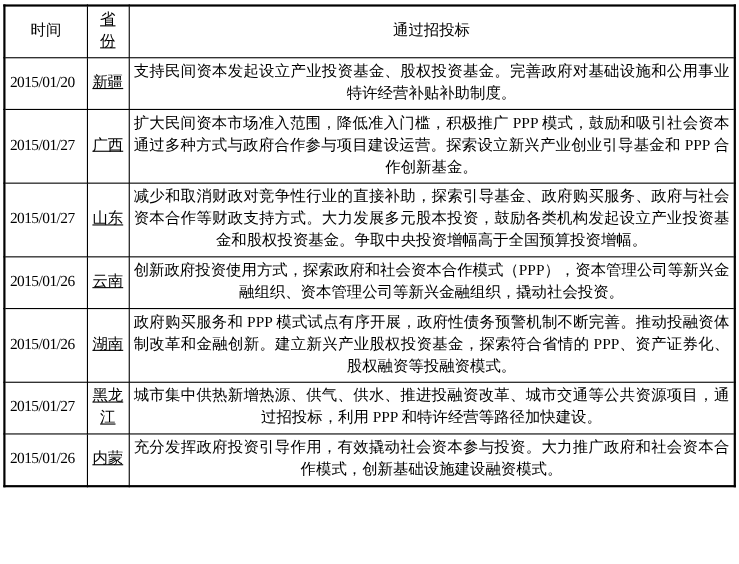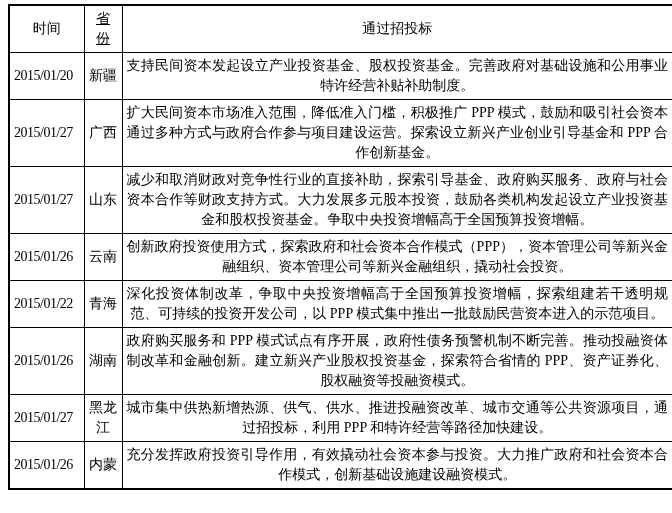--- a/index.html
+++ b/index.html
@@ -5,21 +5,21 @@
   html, body {
     margin: 0;
     padding: 0;
     background: #ffffff;
   }
   .screen {
     width: 672px;
     height: 513px;
     background: #ffffff;
     box-sizing: border-box;
-    padding: 4px 8px;
+    padding: 4px 3px;
     overflow: hidden;
     font-family: "Liberation Serif", "DejaVu Serif", serif;
     color: #000000;
   }
   table.report-table {
     width: 666px;
     border-collapse: collapse;
     table-layout: fixed;
     border: 2px solid #000000;
   }
@@ -41,20 +41,21 @@
     text-align: left;
     font-size: 13px;
     letter-spacing: -0.5px;
     white-space: nowrap;
   }
   .cell-province {
     text-align: center;
     padding-left: 9px;
     padding-right: 9px;
     word-break: break-all;
+    text-decoration: underline;
   }
   .cell-content {
     text-align: justify;
     text-align-last: center;
     padding-left: 5px;
     padding-right: 5px;
     margin-top: 12px;
   }
   th.cell-header {
     text-align: center;
@@ -98,25 +99,20 @@
         <td class="cell-time">2015/01/27</td>
         <td class="cell-province">山东</td>
         <td class="cell-content">减少和取消财政对竞争性行业的直接补助，探索引导基金、政府购买服务、政府与社会资本合作等财政支持方式。大力发展多元股本投资，鼓励各类机构发起设立产业投资基金和股权投资基金。争取中央投资增幅高于全国预算投资增幅。</td>
       </tr>
         <tr>
         <td class="cell-time">2015/01/26</td>
         <td class="cell-province">云南</td>
         <td class="cell-content">创新政府投资使用方式，探索政府和社会资本合作模式（PPP），资本管理公司等新兴金融组织、资本管理公司等新兴金融组织，撬动社会投资。</td>
       </tr>
         <tr>
-        <td class="cell-time">2015/01/22</td>
-        <td class="cell-province">青海</td>
-        <td class="cell-content">深化投资体制改革，争取中央投资增幅高于全国预算投资增幅，探索组建若干透明规范、可持续的投资开发公司，以 PPP 模式集中推出一批鼓励民营资本进入的示范项目。</td>
-      </tr>
-        <tr>
         <td class="cell-time">2015/01/26</td>
         <td class="cell-province">湖南</td>
         <td class="cell-content">政府购买服务和 PPP 模式试点有序开展，政府性债务预警机制不断完善。推动投融资体制改革和金融创新。建立新兴产业股权投资基金，探索符合省情的 PPP、资产证券化、股权融资等投融资模式。</td>
       </tr>
         <tr>
         <td class="cell-time">2015/01/27</td>
         <td class="cell-province">黑龙江</td>
         <td class="cell-content">城市集中供热新增热源、供气、供水、推进投融资改革、城市交通等公共资源项目，通过招投标，利用 PPP 和特许经营等路径加快建设。</td>
       </tr>
         <tr>

